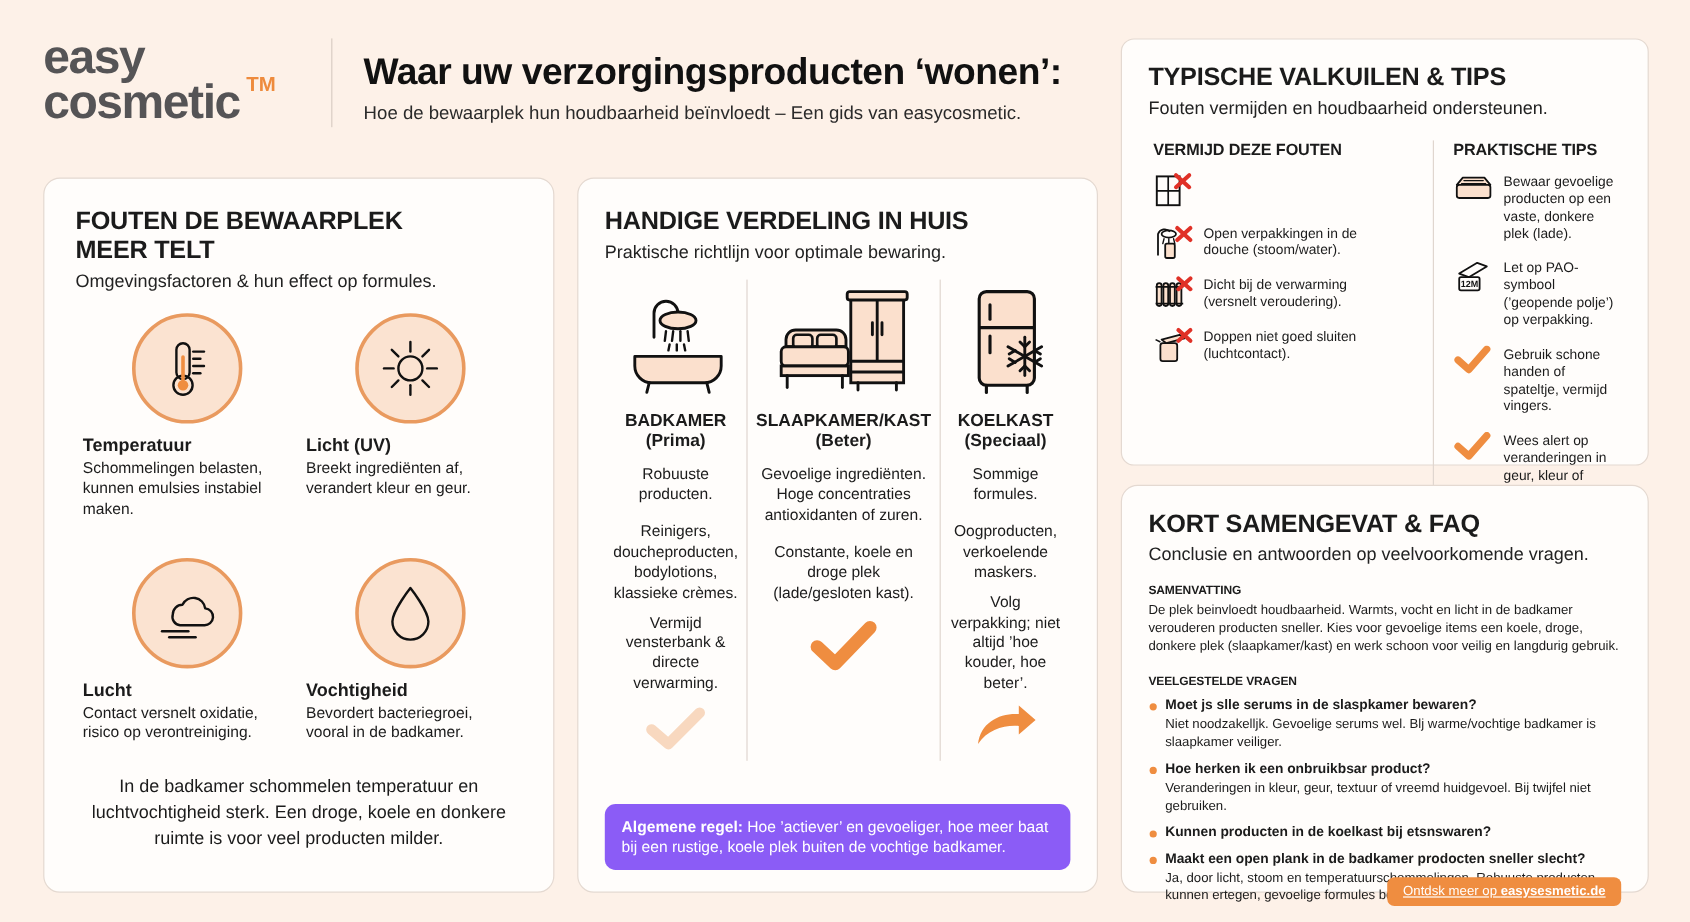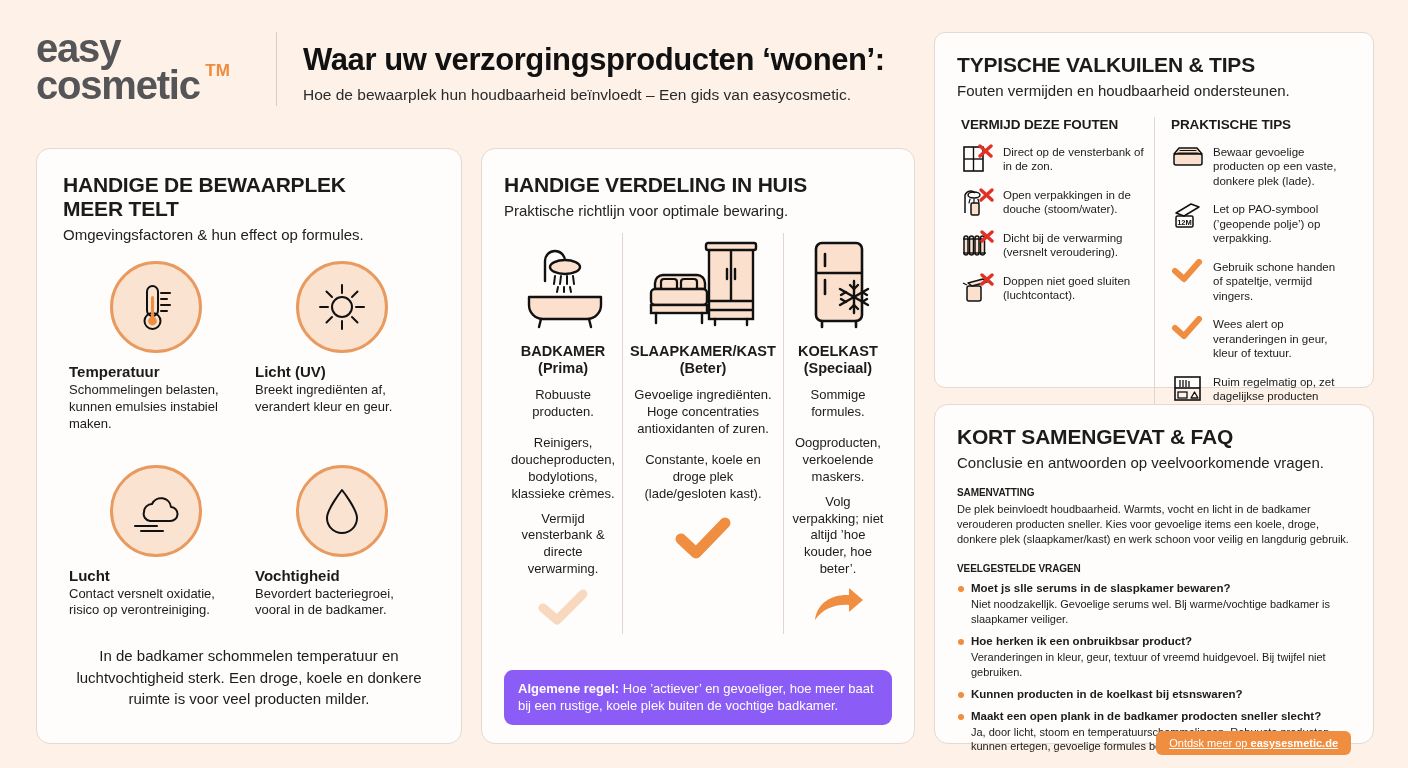--- a/index.html
+++ b/index.html
@@ -61,21 +61,21 @@
     position: absolute; left: 22px; right: 22px; bottom: 18px;
     background: #8b5cf6; color: #fff; border-radius: 9px;
     text-align: left; font-size: 13px; line-height: 1.35; padding: 10px 14px;
   }
   .banner b { font-weight: bold; }
 
   
   #card-tips { left: 934px; top: 32px; width: 440px; height: 356px; padding: 20px 22px 14px; border-radius: 11px; }
   .tips-cols { display: grid; grid-template-columns: 1fr 1fr; margin-top: 18px; }
   .tips-col { padding: 0 4px; }
-  .tips-col + .tips-col { border-left: 1px solid #e0d6cf; padding-left: 16px; }
+  .tips-col + .tips-col { border-left: 1px solid #e0d6cf; padding-left: 16px; margin-left: 40px; }
   .tips-head { font-size: 13.5px; font-weight: bold; letter-spacing: -0.1px; margin-bottom: 12px; }
   .tip-row { display: flex; gap: 8px; margin-bottom: 13px; align-items: flex-start; }
   .tip-ico { flex: 0 0 34px; width: 34px; height: 30px; position: relative; }
   .tip-txt { font-size: 11.5px; line-height: 1.26; padding-top: 1px; }
 
   
   #card-faq { left: 934px; top: 404px; width: 440px; height: 340px; padding: 20px 22px 14px; }
   .sec-head { font-size: 10px; font-weight: bold; margin-top: 16px; letter-spacing: -0.1px; }
   .sec-body { font-size: 11px; line-height: 1.38; margin-top: 4px; }
   .faq-item { margin-top: 7px; padding-left: 14px; position: relative; }
@@ -108,21 +108,21 @@
     </div>
     <div class="hdr-divider"></div>
     <div class="hdr-text">
       <div class="hdr-title">Waar uw verzorgingsproducten ‘wonen’:</div>
       <div class="hdr-sub">Hoe de bewaarplek hun houdbaarheid beïnvloedt – Een gids van easycosmetic.</div>
     </div>
   </div>
 
   <div class="card" id="card-why">
     <div class="card-title">
-      <div>HANDIGE DE BEWAARPLEK</div>
+      <div>FOUTEN DE BEWAARPLEK</div>
       <div>MEER TELT</div>
     </div>
     <div class="card-sub">Omgevingsfactoren &amp; hun effect op formules.</div>
 
     <div class="why-grid">
 
       <div class="why-cell">
         <div class="circle">
           <span>
             <svg width="48" height="50" viewBox="0 0 48 50">
@@ -341,21 +341,20 @@
             <svg width="34" height="30" viewBox="0 0 34 30">
               <rect x="3" y="3" width="19" height="24" fill="none" stroke="#111" stroke-width="1.6"></rect>
               <line x1="12.5" y1="3" x2="12.5" y2="27" stroke="#111" stroke-width="1.4"></line>
               <line x1="3" y1="15" x2="22" y2="15" stroke="#111" stroke-width="1.4"></line>
               <g stroke="#e03127" stroke-width="3.4" stroke-linecap="round">
                 <line x1="19" y1="2" x2="30" y2="12"></line>
                   <line x1="30" y1="2" x2="19" y2="12"></line>
               </g>
             </svg>
           </span>
-          <span class="tip-txt">Direct op de vensterbank of in de zon.</span>
         </div>
 
         <div class="tip-row">
           <span class="tip-ico">
             <svg width="34" height="30" viewBox="0 0 34 30">
               <path d="M4 26 V8 a6 6 0 0 1 10 -2" fill="none" stroke="#111" stroke-width="1.5"></path>
               <ellipse cx="13" cy="8" rx="6" ry="3" fill="none" stroke="#111" stroke-width="1.5"></ellipse>
               <g stroke="#111" stroke-width="1.2" stroke-linecap="round">
                 <line x1="9" y1="12" x2="8" y2="16"></line>
                   <line x1="13" y1="12" x2="13" y2="16"></line>

